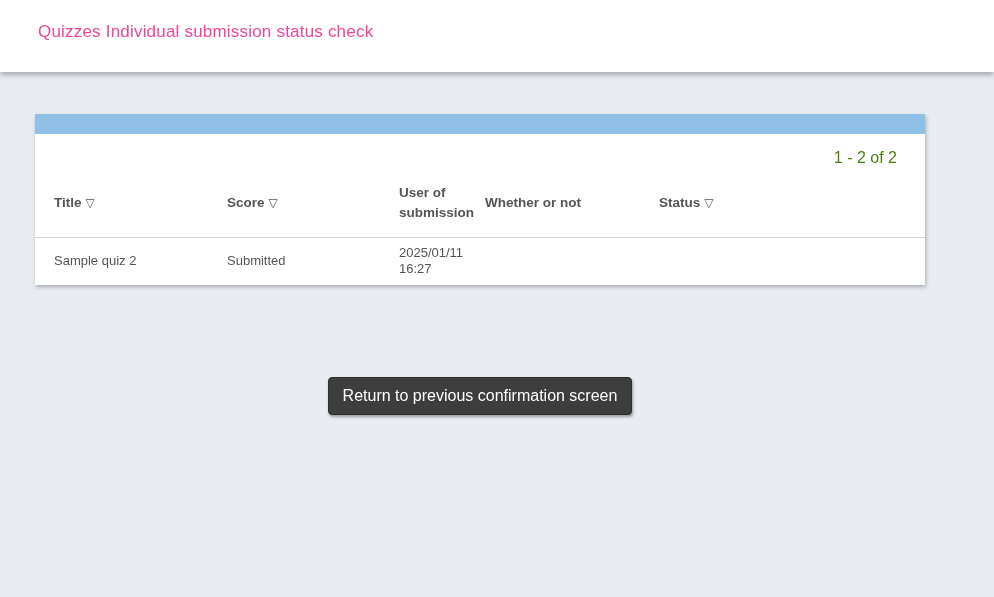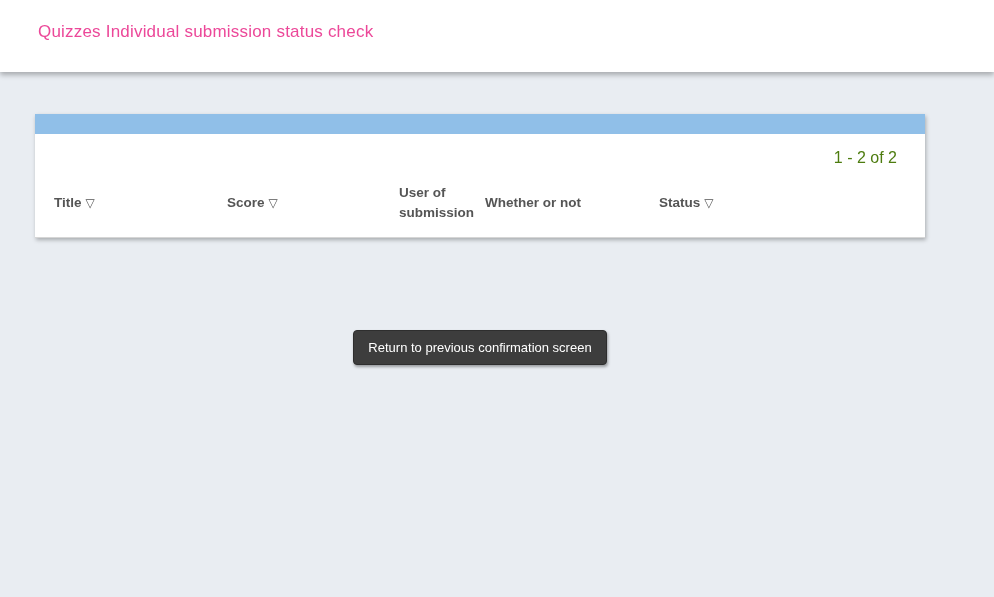--- a/index.html
+++ b/index.html
@@ -111,21 +111,21 @@
   
   .button-row {
     margin-top: 92px;
     text-align: center;
   }
   .return-button {
     display: inline-block;
     background: #3d3d3d;
     color: #ffffff;
     font-family: "Liberation Sans", sans-serif;
-    font-size: 13px;
+    font-size: 16px;
     padding: 9px 14px;
     border: 1px solid #2e2e2e;
     border-radius: 4px;
     box-shadow: 1px 2px 3px rgba(0,0,0,0.35);
     cursor: pointer;
   }
 </style>
 </head>
 <body>
 
@@ -162,20 +162,30 @@
           <th>
             <span class="hdr-inner">Whether or not</span>
           </th>
           <th>
             <span class="hdr-inner">Status</span><span class="sort-glyph">▽</span>
           </th>
           <th></th>
         </tr>
       </thead>
       <tbody>
+        <tr>
+          <td>Sample quiz 2</td>
+          <td>Submitted</td>
+          <td>
+              <span class="date-cell">2025/01/11 16:27</span>
+            </td>
+          <td></td>
+          <td></td>
+          <td></td>
+        </tr>
       </tbody>
     </table>
   </div>
 
   <div class="button-row">
     <button class="return-button">Return to previous confirmation screen</button>
   </div>
 
 </div>
 

